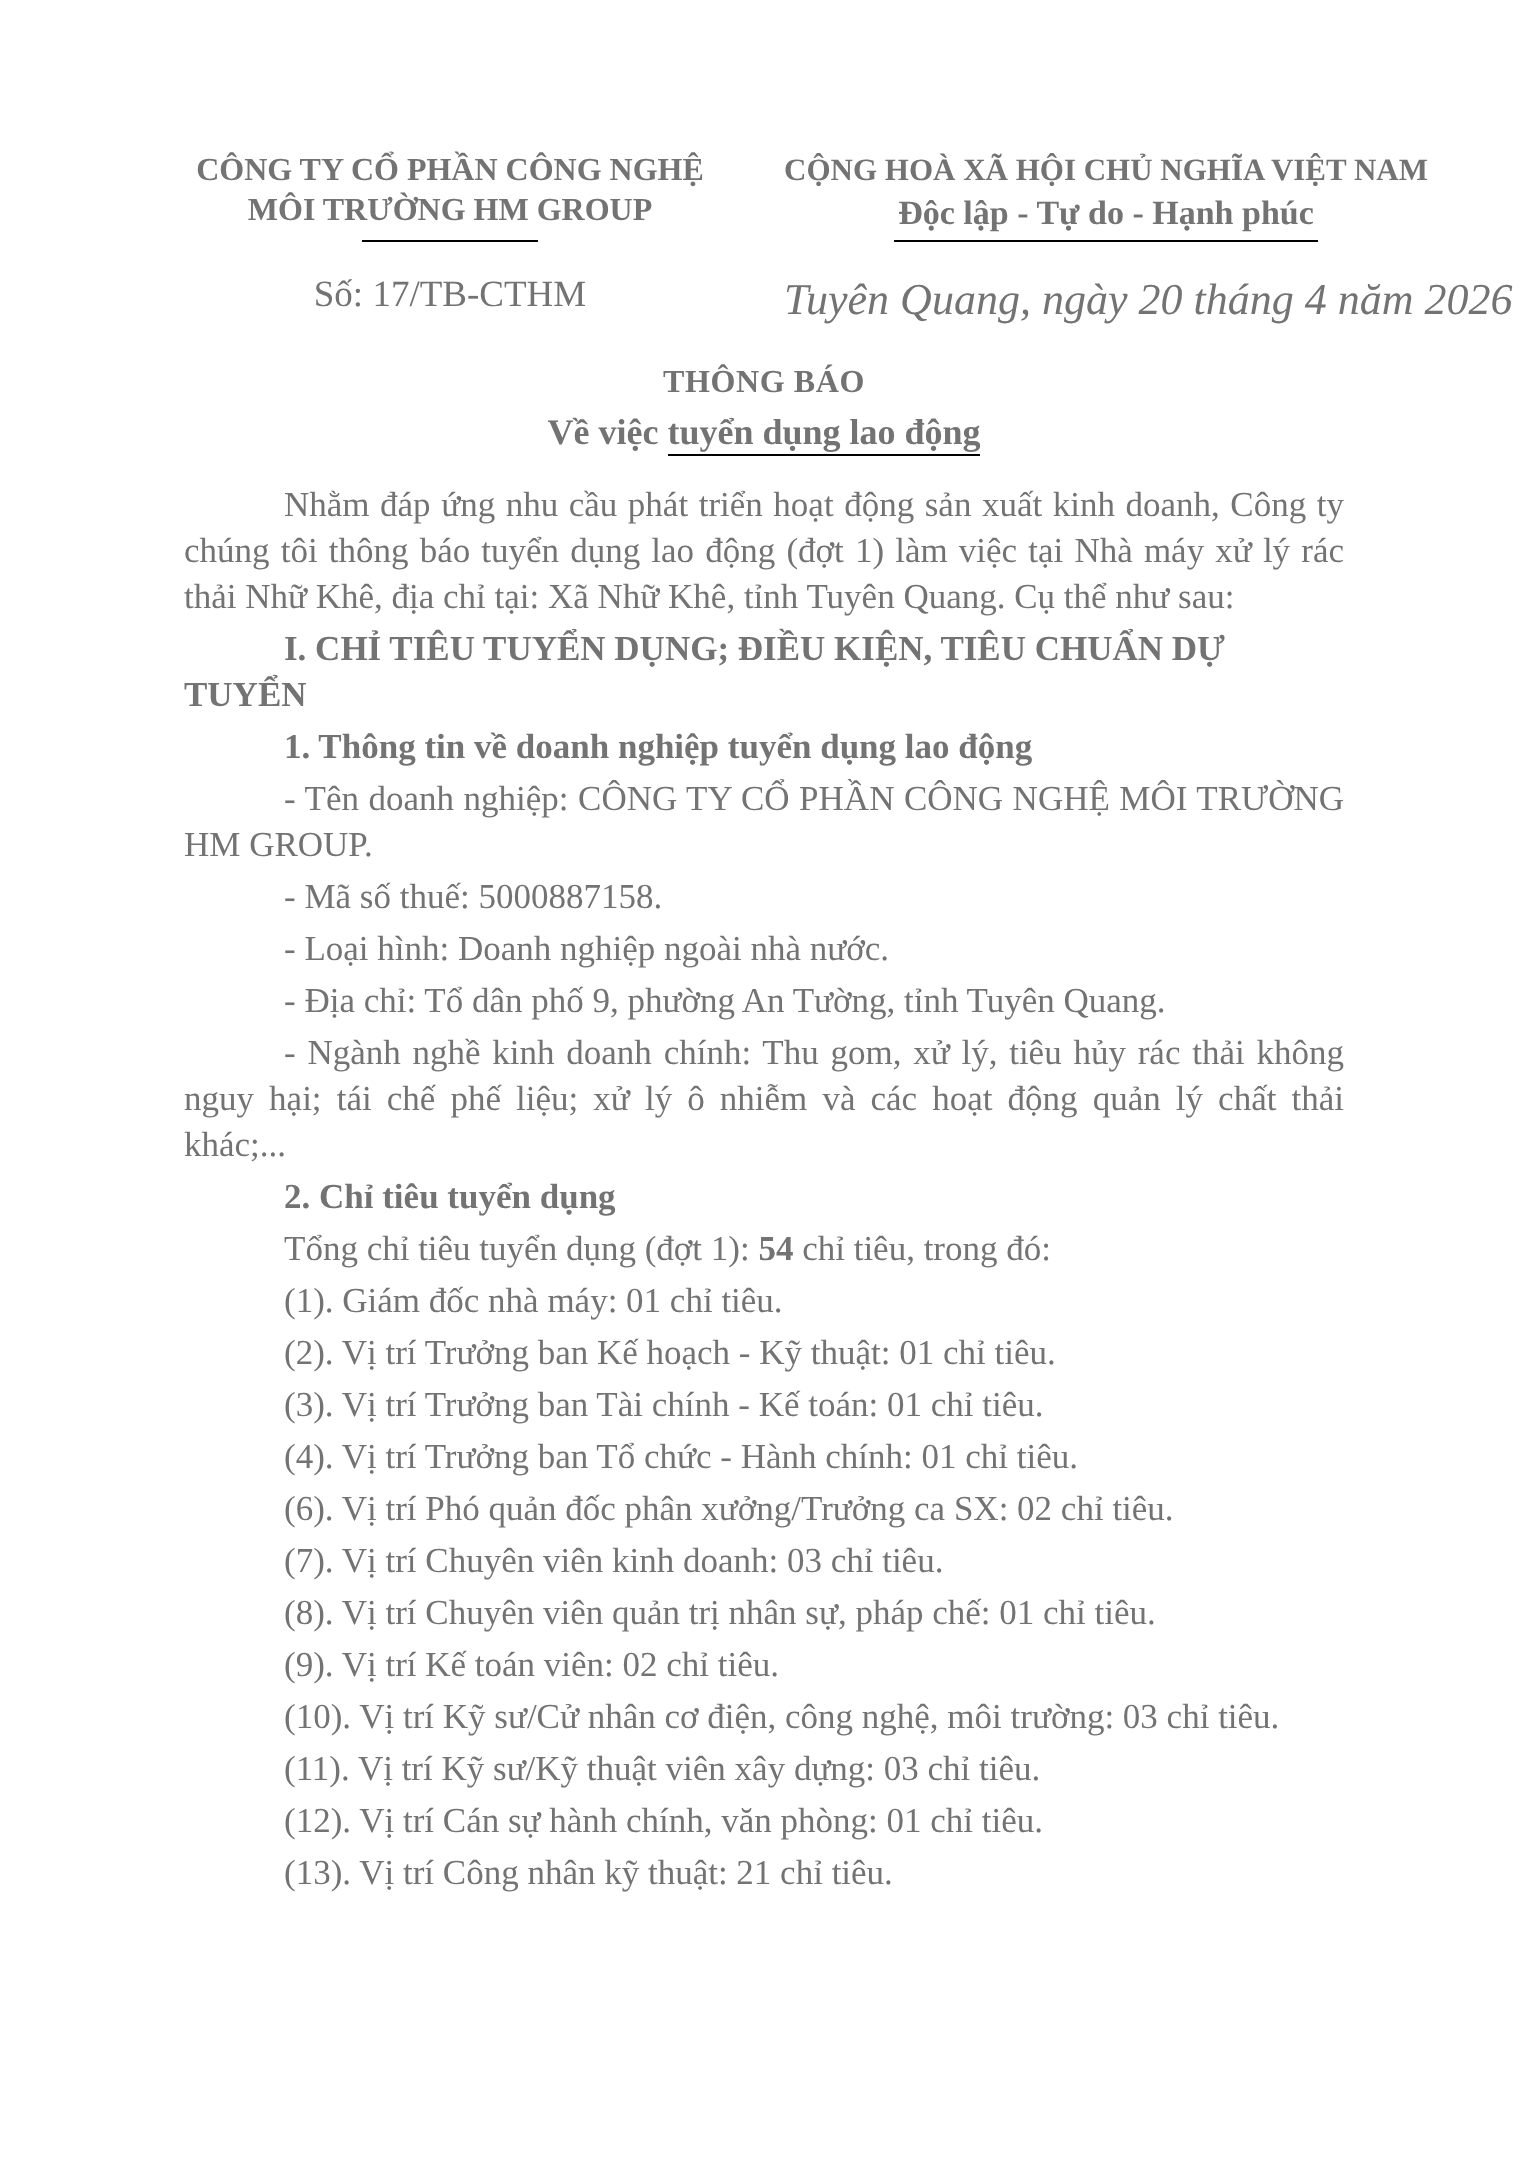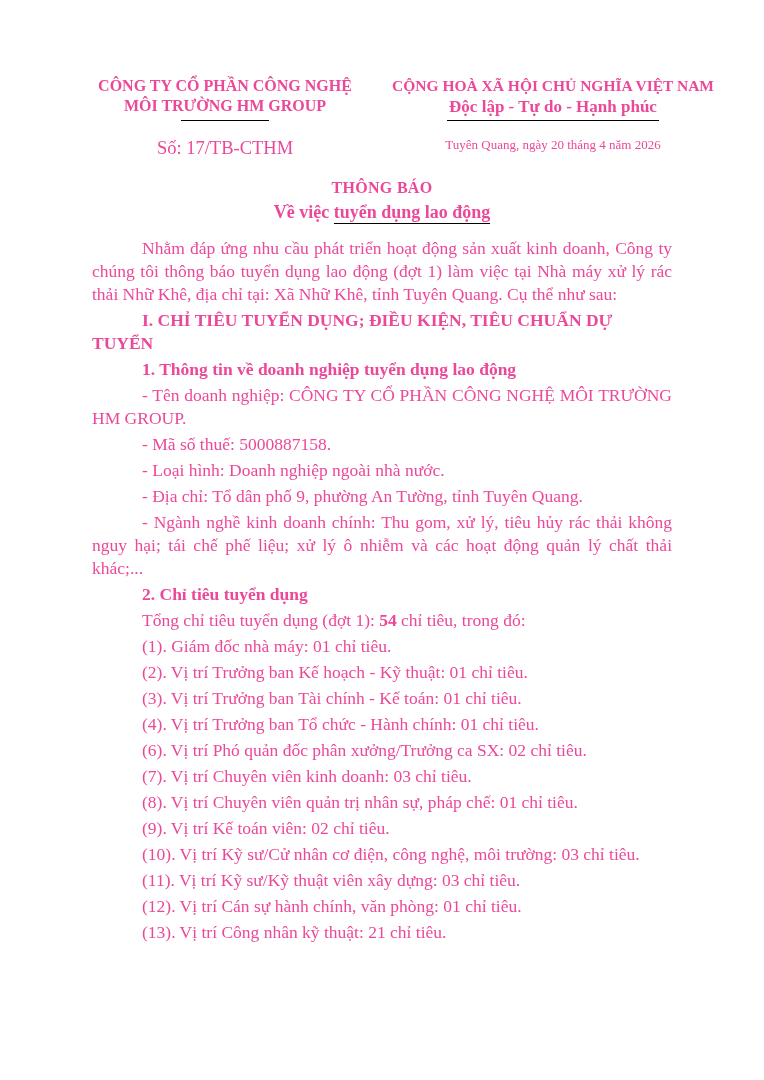--- a/index.html
+++ b/index.html
@@ -3,21 +3,21 @@
 <meta charset="utf-8">
 <style>
   * { margin: 0; padding: 0; box-sizing: border-box; }
   html, body { background: #e8e8e8; }
   .page {
     position: relative;
     width: 764px;
     height: 1080px;
     margin: 0 auto;
     background: #ffffff;
-    color: #ec4899;
+    color: #737373;
     font-family: "Liberation Serif", "DejaVu Serif", serif;
     overflow: hidden;
   }
   
   .letterhead {
     display: flex;
     justify-content: space-between;
     padding: 76px 50px 0 72px;
   }
   .lh-left {
@@ -49,21 +49,22 @@
   }
   .motto-2 {
     font-weight: bold;
     font-size: 17px;
     line-height: 22px;
     display: inline-block;
     border-bottom: 1.5px solid #000;
     padding: 0 2px 2px;
   }
   .place-date {
-    font-size: 13px;
+    font-style: italic;
+    font-size: 22px;
     margin-top: 16px;
     white-space: nowrap;
   }
   
   .doc-title-wrap {
     text-align: center;
     margin-top: 16px;
   }
   .doc-title {
     font-weight: bold;

